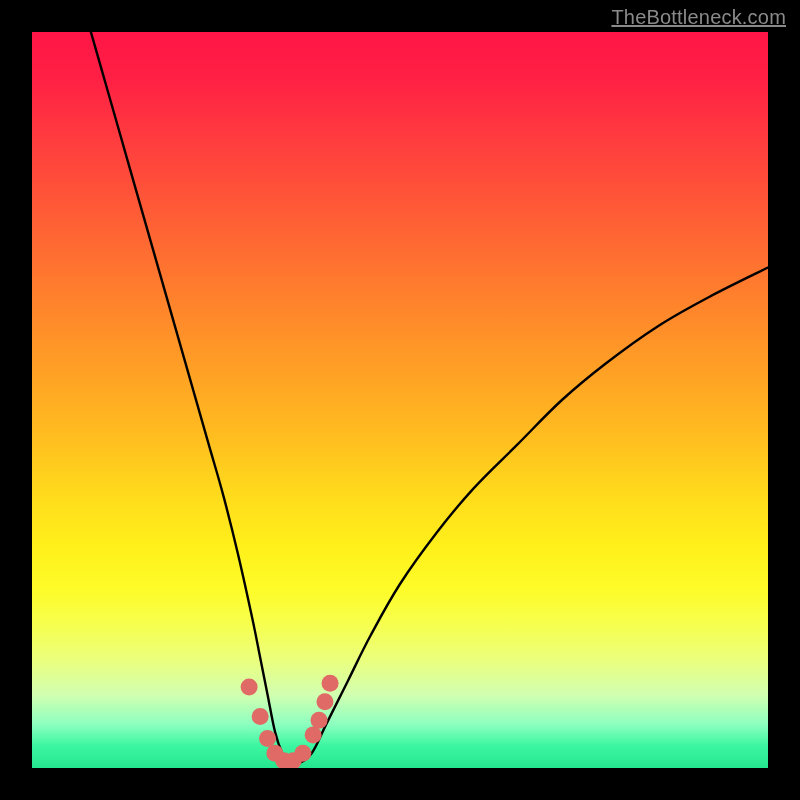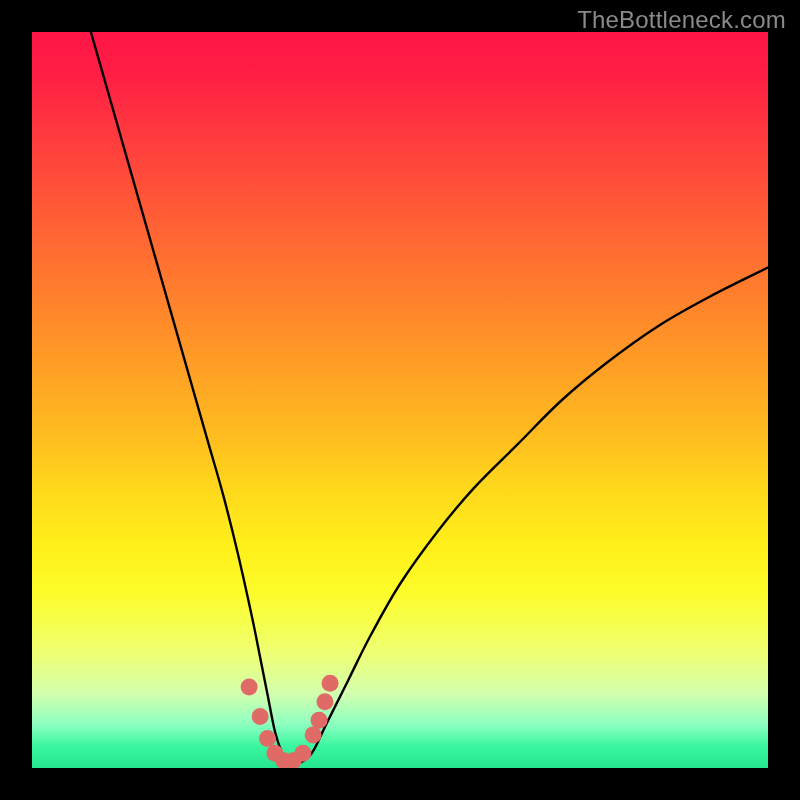--- a/index.html
+++ b/index.html
@@ -43,24 +43,25 @@
       #8effc0 94%,
       #3cf6a0 97%,
       #24e68e 100%
     );
   }
   .watermark {
     position: absolute;
     top: 6px;
     right: 14px;
     color: #8a8a8a;
-    font-size: 24px;
+    font-size: 20px;
     letter-spacing: 0.2px;
     font-weight: 500;
     user-select: none;
+    text-decoration: underline;
   }
   svg.curves {
     position: absolute;
     top: 0;
     left: 0;
     width: 736px;
     height: 736px;
   }
 </style>
 </head>

